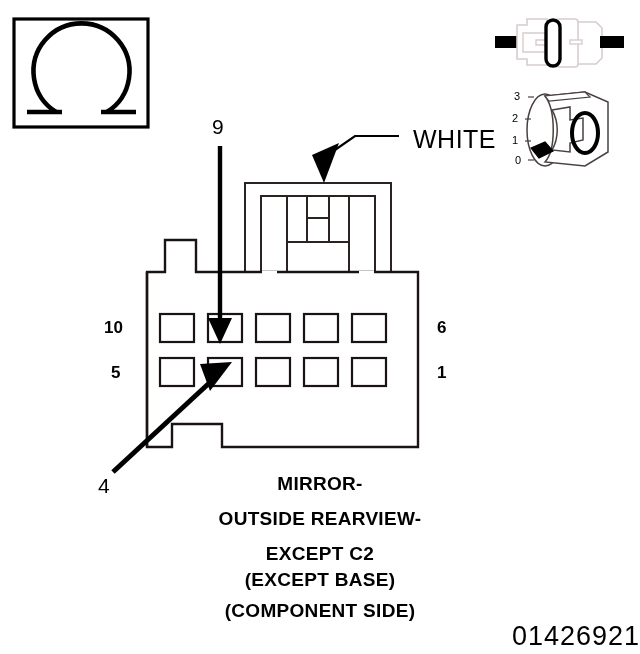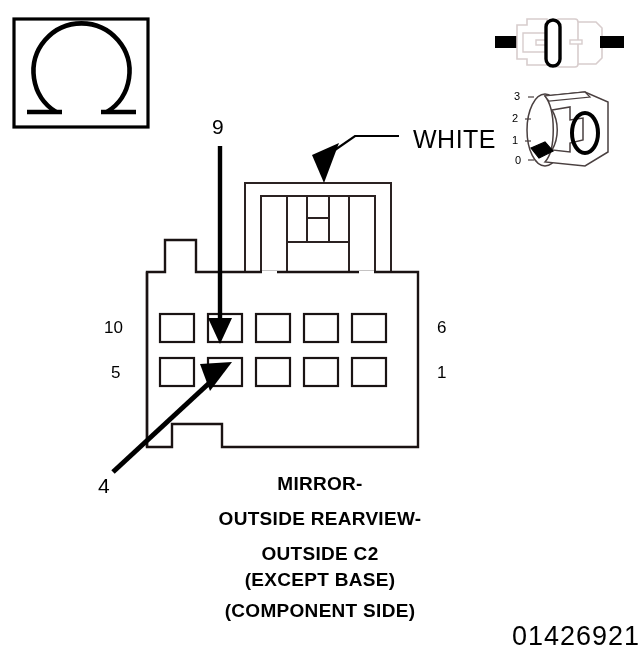--- a/index.html
+++ b/index.html
@@ -26,20 +26,21 @@
   }
   .lbl {
     position: absolute;
     font-family: "Liberation Sans", sans-serif;
     color: #000000;
     white-space: nowrap;
     line-height: 1;
   }
   .pin-num {
     font-size: 17px;
+    font-weight: bold;
   }
   .callout-num {
     font-size: 21px;
   }
   .wire-color {
     font-size: 25px;
     letter-spacing: 0.5px;
   }
   .caption-line {
     font-size: 19px;
@@ -216,21 +217,21 @@
   <div class="lbl key-num" style="left:512px; top:135px;">1</div>
   <div class="lbl key-num" style="left:515px; top:155px;">0</div>
 
   <div class="lbl caption-line" style="top:509px;">
     <span>OUTSIDE REARVIEW-</span>
   </div>
   <div class="lbl caption-line" style="top:474px;">
     <span>MIRROR-</span>
   </div>
   <div class="lbl caption-line" style="top:544px;">
-    <span>OUTSIDE C2</span>
+    <span>EXCEPT C2</span>
   </div>
   <div class="lbl caption-line" style="top:601px;">
     <span>(COMPONENT SIDE)</span>
   </div>
   <div class="lbl caption-line" style="top:570px;">
     <span>(EXCEPT BASE)</span>
   </div>
 
   <div class="lbl part-id" style="left:512px; top:623px;">01426921</div>
 

